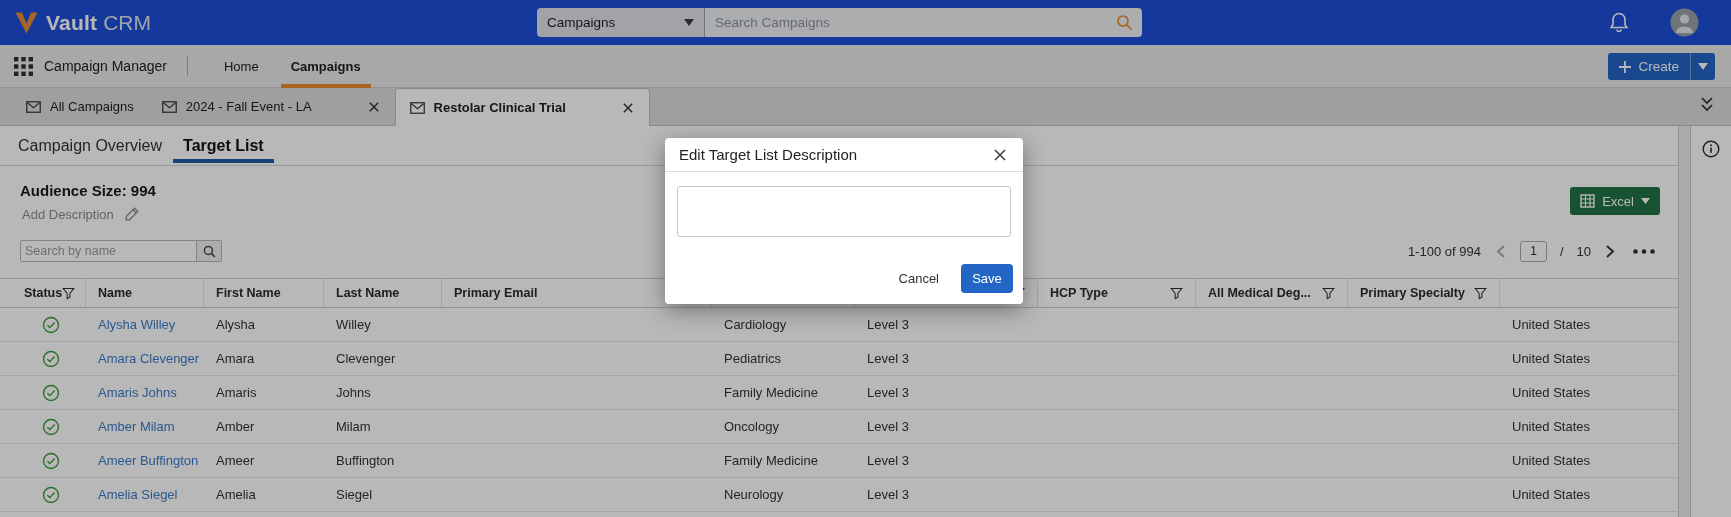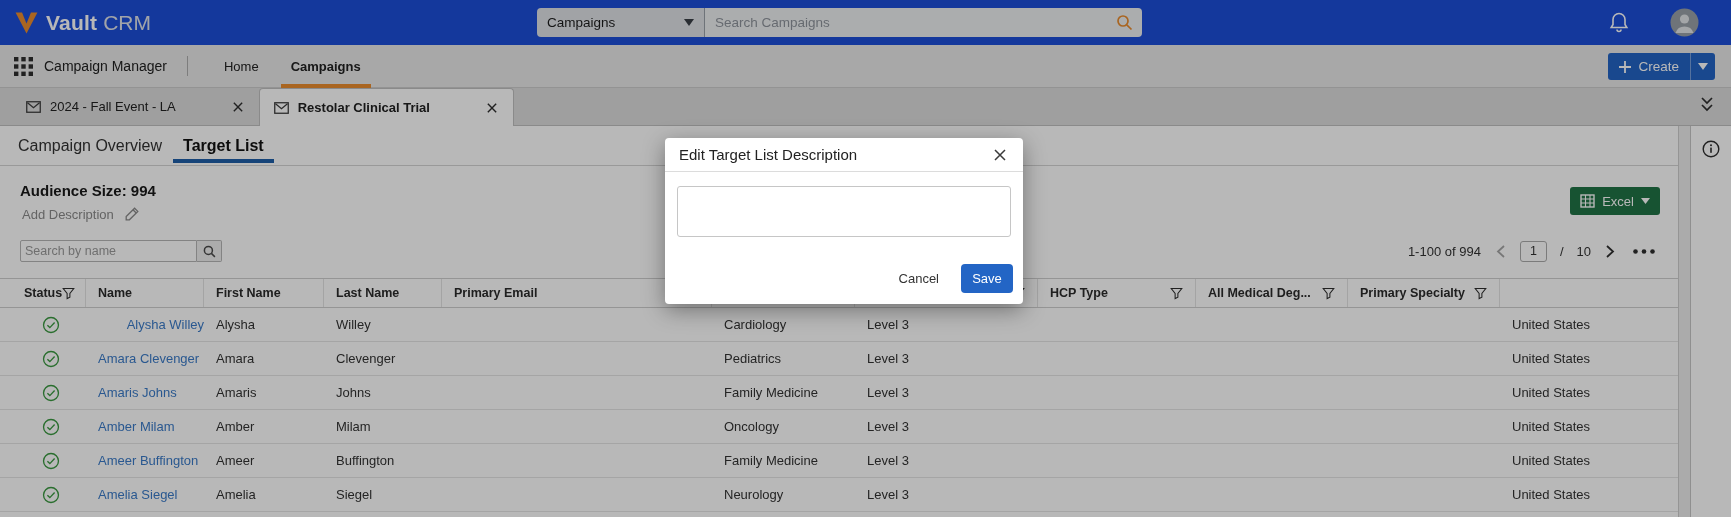--- a/index.html
+++ b/index.html
@@ -205,20 +205,29 @@
     <span class="sep"></span>
     <span class="caret">
       <svg width="10" height="7" viewBox="0 0 10 7">
           <path d="M0 0h10L5 7z" fill="#fff"></path>
         </svg>
     </span>
   </div>
 </div>
 
 <div class="tabstrip">
+  <div class="tab">
+      <span class="env" style="display: flex;">
+        <svg width="15" height="12" viewBox="0 0 20 16">
+          <rect x="1" y="1" width="18" height="14" fill="none" stroke="#3c3c3c" stroke-width="1.7"></rect>
+          <path d="M2 2.2l8 6.8 8-6.8" fill="none" stroke="#3c3c3c" stroke-width="1.7"></path>
+        </svg>
+      </span>
+      <span>All Campaigns</span>
+    </div>
     <div class="tab">
       <span class="env" style="display: flex;">
         <svg width="15" height="12" viewBox="0 0 20 16">
           <rect x="1" y="1" width="18" height="14" fill="none" stroke="#3c3c3c" stroke-width="1.7"></rect>
           <path d="M2 2.2l8 6.8 8-6.8" fill="none" stroke="#3c3c3c" stroke-width="1.7"></path>
         </svg>
       </span>
       <span>2024 - Fall Event - LA</span>
       <span class="close">
         <svg width="10" height="10" viewBox="0 0 12 12">
@@ -375,21 +384,21 @@
     <div id="tbody">
         <div class="tr">
           <div class="td" style="width: 86px;">
             <span class="stat">
               <svg width="18" height="18" viewBox="0 0 20 20">
                 <circle cx="10" cy="10" r="8.3" fill="none" stroke="#3a9940" stroke-width="1.5"></circle>
                 <path d="M6 10.3l2.7 2.6 5.3-5.6" fill="none" stroke="#3a9940" stroke-width="1.5"></path>
               </svg>
             </span>
           </div>
-          <div class="td" style="width: 118px; text-align: right;"><a class="namelink">Alysha Willey</a></div>
+          <div class="td" style="width: 118px;"><a class="namelink">Alysha Willey</a></div>
           <div class="td" style="width: 120px;">Alysha</div>
           <div class="td" style="width: 118px;">Willey</div>
           <div class="td" style="width: 270px;"></div>
           <div class="td" style="width: 143px;">Cardiology</div>
           <div class="td" style="width: 183px;">Level 3</div>
           <div class="td" style="width: 158px;"></div>
           <div class="td" style="width: 152px;"></div>
           <div class="td" style="width: 152px;"></div>
           <div class="td" style="width: 160px;">United States</div>
         </div>

